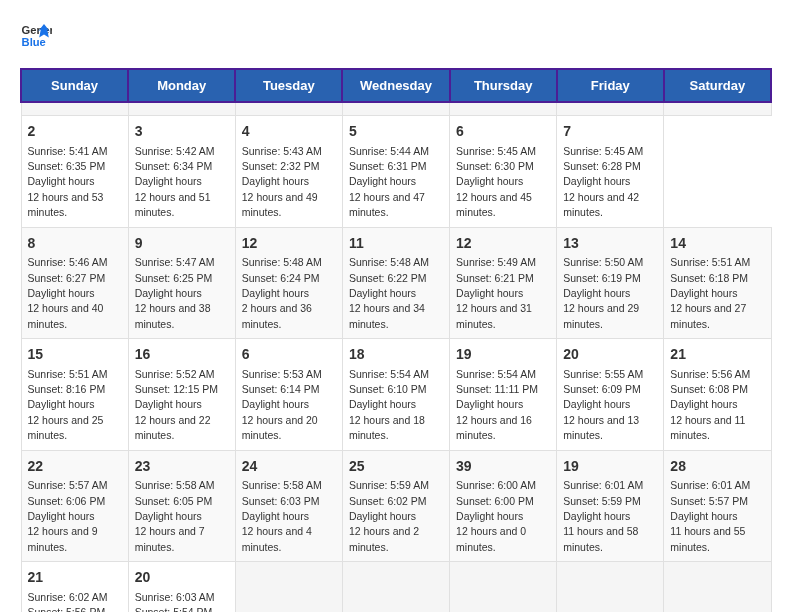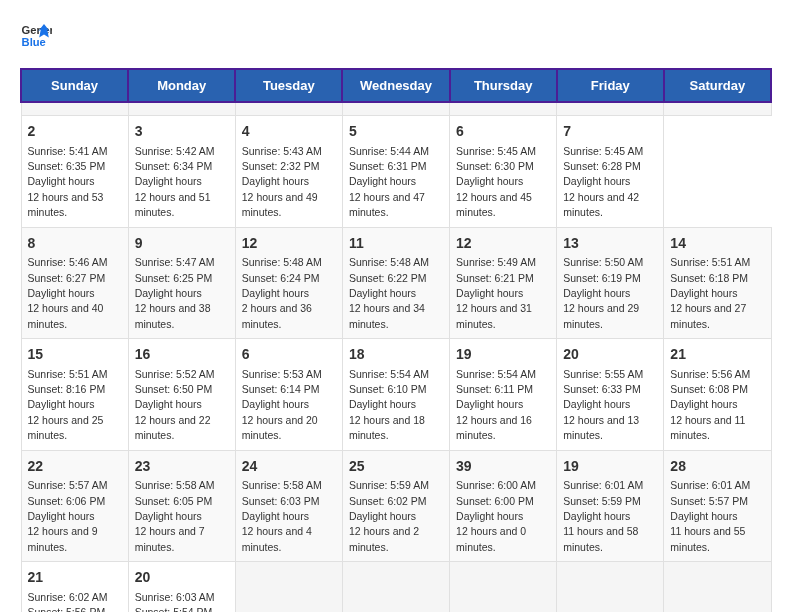--- a/index.html
+++ b/index.html
@@ -227,49 +227,49 @@
         <td>
         <span class="day-number">15</span>
         <span class="day-info">Sunrise: 5:51 AM</span><br>
         <span class="day-info">Sunset: 8:16 PM</span><br>
         <span class="day-info">Daylight hours</span><br>
         <span class="day-info">12 hours and 25 minutes.</span>
       </td>
         <td>
         <span class="day-number">16</span>
         <span class="day-info">Sunrise: 5:52 AM</span><br>
-        <span class="day-info">Sunset: 6:50 PM</span><br>
+        <span class="day-info">Sunset: 12:15 PM</span><br>
         <span class="day-info">Daylight hours</span><br>
         <span class="day-info">12 hours and 22 minutes.</span>
       </td>
         <td>
         <span class="day-number">6</span>
         <span class="day-info">Sunrise: 5:53 AM</span><br>
         <span class="day-info">Sunset: 6:14 PM</span><br>
         <span class="day-info">Daylight hours</span><br>
         <span class="day-info">12 hours and 20 minutes.</span>
       </td>
         <td>
         <span class="day-number">18</span>
         <span class="day-info">Sunrise: 5:54 AM</span><br>
         <span class="day-info">Sunset: 6:10 PM</span><br>
         <span class="day-info">Daylight hours</span><br>
         <span class="day-info">12 hours and 18 minutes.</span>
       </td>
         <td>
         <span class="day-number">19</span>
         <span class="day-info">Sunrise: 5:54 AM</span><br>
-        <span class="day-info">Sunset: 6:11 PM</span><br>
+        <span class="day-info">Sunset: 11:11 PM</span><br>
         <span class="day-info">Daylight hours</span><br>
         <span class="day-info">12 hours and 16 minutes.</span>
       </td>
         <td>
         <span class="day-number">20</span>
         <span class="day-info">Sunrise: 5:55 AM</span><br>
-        <span class="day-info">Sunset: 6:33 PM</span><br>
+        <span class="day-info">Sunset: 6:09 PM</span><br>
         <span class="day-info">Daylight hours</span><br>
         <span class="day-info">12 hours and 13 minutes.</span>
       </td>
         <td>
         <span class="day-number">21</span>
         <span class="day-info">Sunrise: 5:56 AM</span><br>
         <span class="day-info">Sunset: 6:08 PM</span><br>
         <span class="day-info">Daylight hours</span><br>
         <span class="day-info">12 hours and 11 minutes.</span>
       </td>

